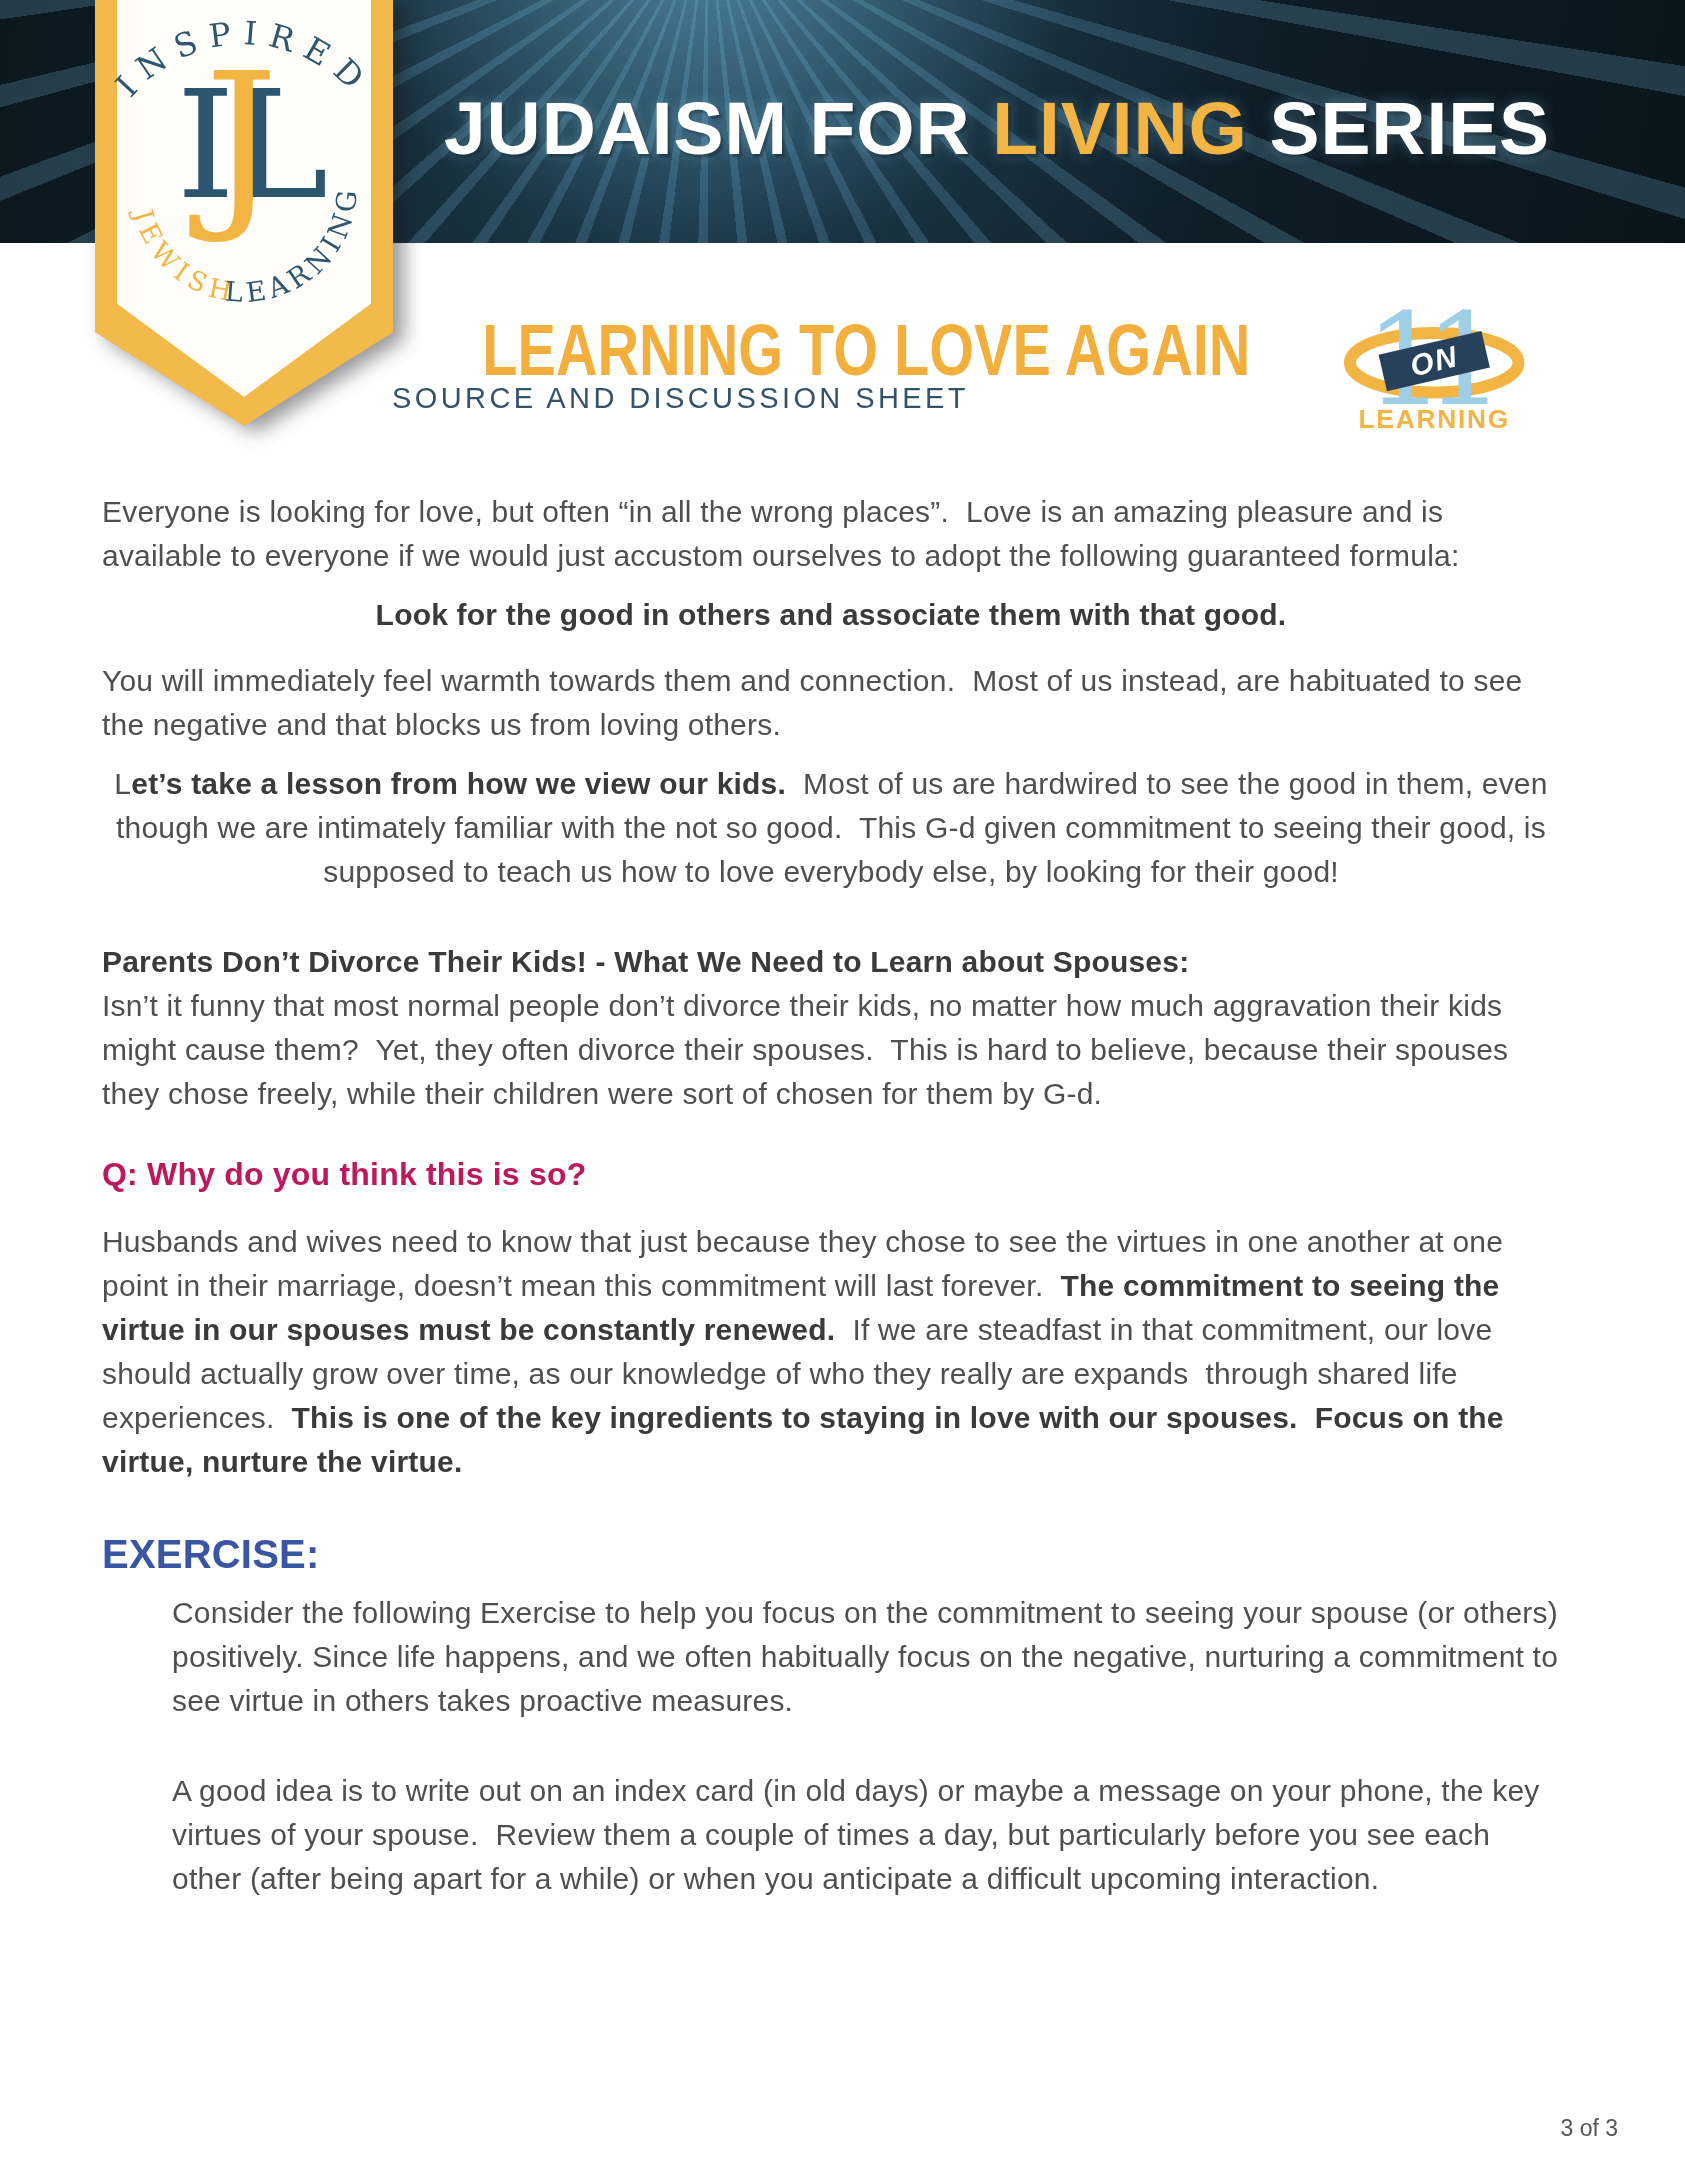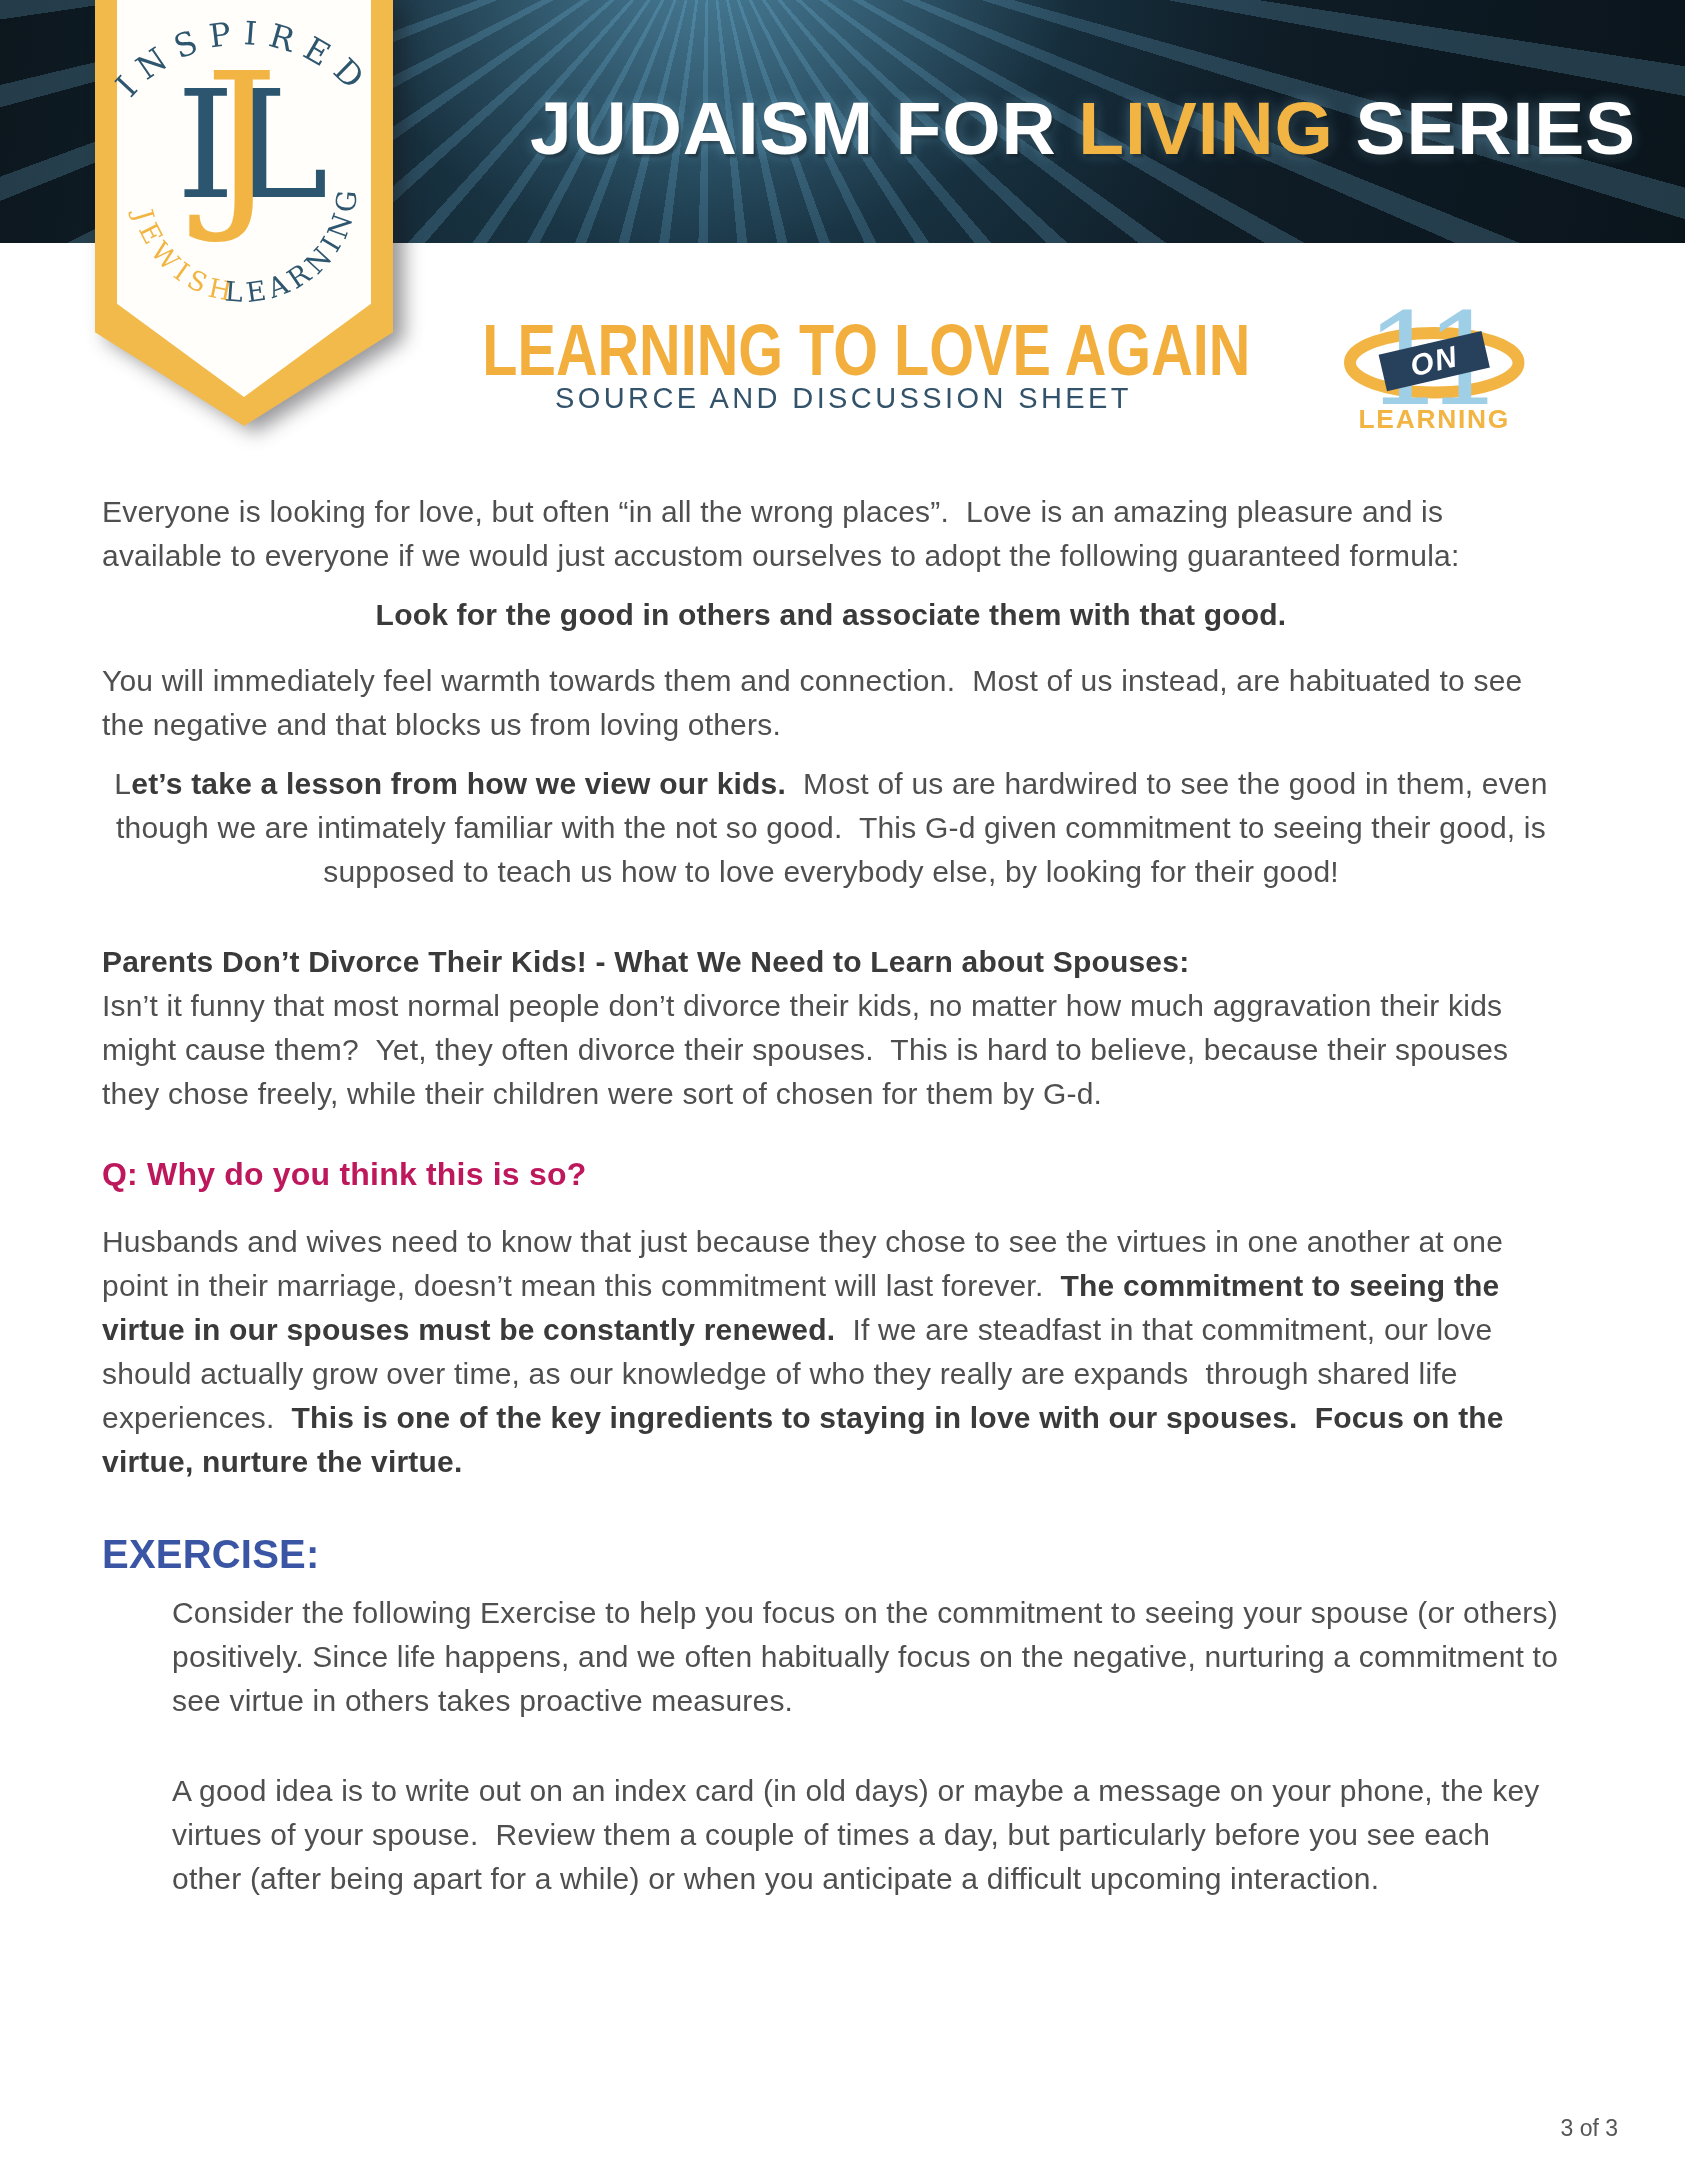--- a/index.html
+++ b/index.html
@@ -11,21 +11,21 @@
   
   .banner{
     position:absolute; left:0; top:0; width:100%; height:243px;
     background:
       radial-gradient(ellipse 809px 647px at 42% -18%, rgba(125,205,245,.50), rgba(45,95,125,.16) 46%, rgba(10,24,34,0) 72%),
       repeating-conic-gradient(from 112deg at 42% -35%, rgba(135,210,248,.20) 0deg 1.7deg, rgba(20,40,55,0) 1.7deg 6.8deg),
       linear-gradient(100deg,#0c161d 0%,#17313f 42%,#0f1d27 72%,#0a141b 100%);
   }
   .banner-title{
     position:absolute; left:358px; width:1278px; top:85px;
-    text-align:right; font-weight:700; font-size:75px; letter-spacing:0.9px;
+    text-align:center; font-weight:700; font-size:75px; letter-spacing:0.9px;
     color:#ffffff; white-space:nowrap;
     text-shadow:0 0 13.6px rgba(150,220,255,.35), 2.6px 3.4px 2.6px rgba(0,0,0,.45);
   }
 
   
   .badge-wrap{
     position:absolute; left:95px; top:0; width:298px; height:426px; z-index:6;
     filter:drop-shadow(11px 7.7px 9.4px rgba(25,25,30,.45));
   }
   .badge-gold{
@@ -40,21 +40,21 @@
 
   
   .subheader{position:absolute; left:0; top:243px; width:100%; height:183px;}
   .page-title{
     position:absolute; left:392px; width:903px; top:66px;
     text-align:center; color:#F2AF3D; font-weight:700; font-size:72px;
     white-space:nowrap; transform:scaleX(.80); transform-origin:50% 0; letter-spacing:0px;
   }
   .page-subtitle{
     position:absolute; left:392px; width:903px; top:139px;
-    text-align:center; color:#33536B; font-size:29px; letter-spacing:3.4px; white-space:nowrap;
+    color:#33536B; font-size:29px; letter-spacing:3.4px; white-space:nowrap;
   }
   .logo11{position:absolute; left:1344px; top:60px; width:183px; height:128px;}
 
   
   .body{
     position:absolute; left:102px; top:490px; width:1458px;
     font-size:30px; line-height:44px; color:#4F4F4F; letter-spacing:0.2px;
   }
   .blk{white-space:pre-wrap; margin:0;}
   .b, .h{font-weight:700; color:#3A3A3A;}

